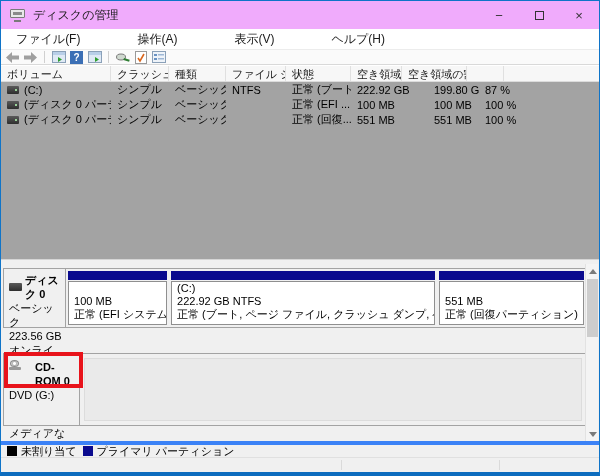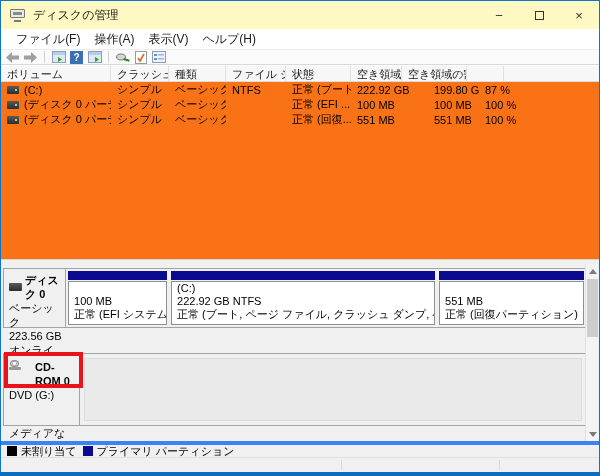--- a/index.html
+++ b/index.html
@@ -2,47 +2,47 @@
 <html><head>
 <meta charset="utf-8">
 <style>
   * { margin:0; padding:0; box-sizing:border-box; }
   body { background:#fff; font-family:"Liberation Sans","DejaVu Sans",sans-serif; }
   .window { position:relative; width:600px; height:476px; background:#fff;
     border:1px solid #0f74c8; border-bottom:4px solid #0c6cbe; overflow:hidden;
     font-size:12px; color:#000; }
 
   
-  .titlebar { position:absolute; top:0; left:0; right:0; height:28px; background:#fef9c3;
+  .titlebar { position:absolute; top:0; left:0; right:0; height:28px; background:#f0abfc;
     display:flex; align-items:center; }
   .app-icon { width:16px; height:12px; margin-left:9px; position:relative; }
   .app-icon .scr { position:absolute; left:0; top:0; width:15px; height:9px;
     border:1px solid #7a7a7a; background:#e8e8e8; border-radius:1px; }
   .app-icon .scr:after { content:""; position:absolute; left:2px; top:2px; width:9px; height:3px; background:#8a8a8a; }
   .app-icon .base { position:absolute; left:4px; bottom:-1px; width:7px; height:2px; background:#7a7a7a; }
   .title-text { margin-left:7px; font-size:12px; color:#1a1a1a; }
   .win-controls { margin-left:auto; display:flex; height:100%; }
   .win-btn { width:40px; height:100%; display:flex; align-items:center; justify-content:center;
     font-size:13px; color:#333; }
   .max-glyph { width:9px; height:9px; border:1px solid #333; display:inline-block; }
 
   
   .menubar { position:absolute; top:28px; left:0; right:0; height:20px; background:#fff;
-    display:flex; align-items:center; padding-left:8px; }
+    display:flex; align-items:center; padding-left:8px;gap:43px; }
   .menu-item { font-size:12px; color:#1a1a1a; padding:2px 7px; }
 
   
   .toolbar { position:absolute; top:48px; left:0; right:0; height:16px; background:#fafafa;
     border-top:1px solid #ececec; border-bottom:1px solid #d9d9d9;
     display:flex; align-items:center; padding-left:4px; gap:3px; }
   .tb-ico { width:15px; height:13px; display:flex; align-items:center; justify-content:center; }
   .tb-sep { width:1px; height:12px; background:#d0d0d0; margin:0 3px; }
 
   
-  .listpane { position:absolute; top:65px; left:0; right:0; height:193px; background:#f97316; }
+  .listpane { position:absolute; top:65px; left:0; right:0; height:193px; background:#a3a3a3; }
   .lv-header { display:flex; height:16px; background:#f7f7f7; border-bottom:1px solid #dcdcdc; }
   .lv-hcell { font-size:11px; color:#1a1a1a; padding:1px 4px 0 6px; border-right:1px solid #e0e0e0;
     white-space:nowrap; overflow:hidden; }
   .lv-row { display:flex; height:15px; align-items:center; }
   .lv-cell { font-size:11px; padding:0 4px 0 6px; white-space:nowrap; overflow:hidden; height:15px;
     display:flex; align-items:center; }
   .c0{width:110px;} .c1{width:58px;} .c2{width:57px;} .c3{width:60px;}
   .c4{width:65px;} .c5{width:77px;} .c6{width:51px;} .c7{width:65px;} .c8{width:37px;} .c9{flex:1;}
   .vol-ico { width:12px; height:8px; background:linear-gradient(#5a5a5a,#2e2e2e); border-radius:1px;
     margin-right:5px; flex:none; position:relative; }

